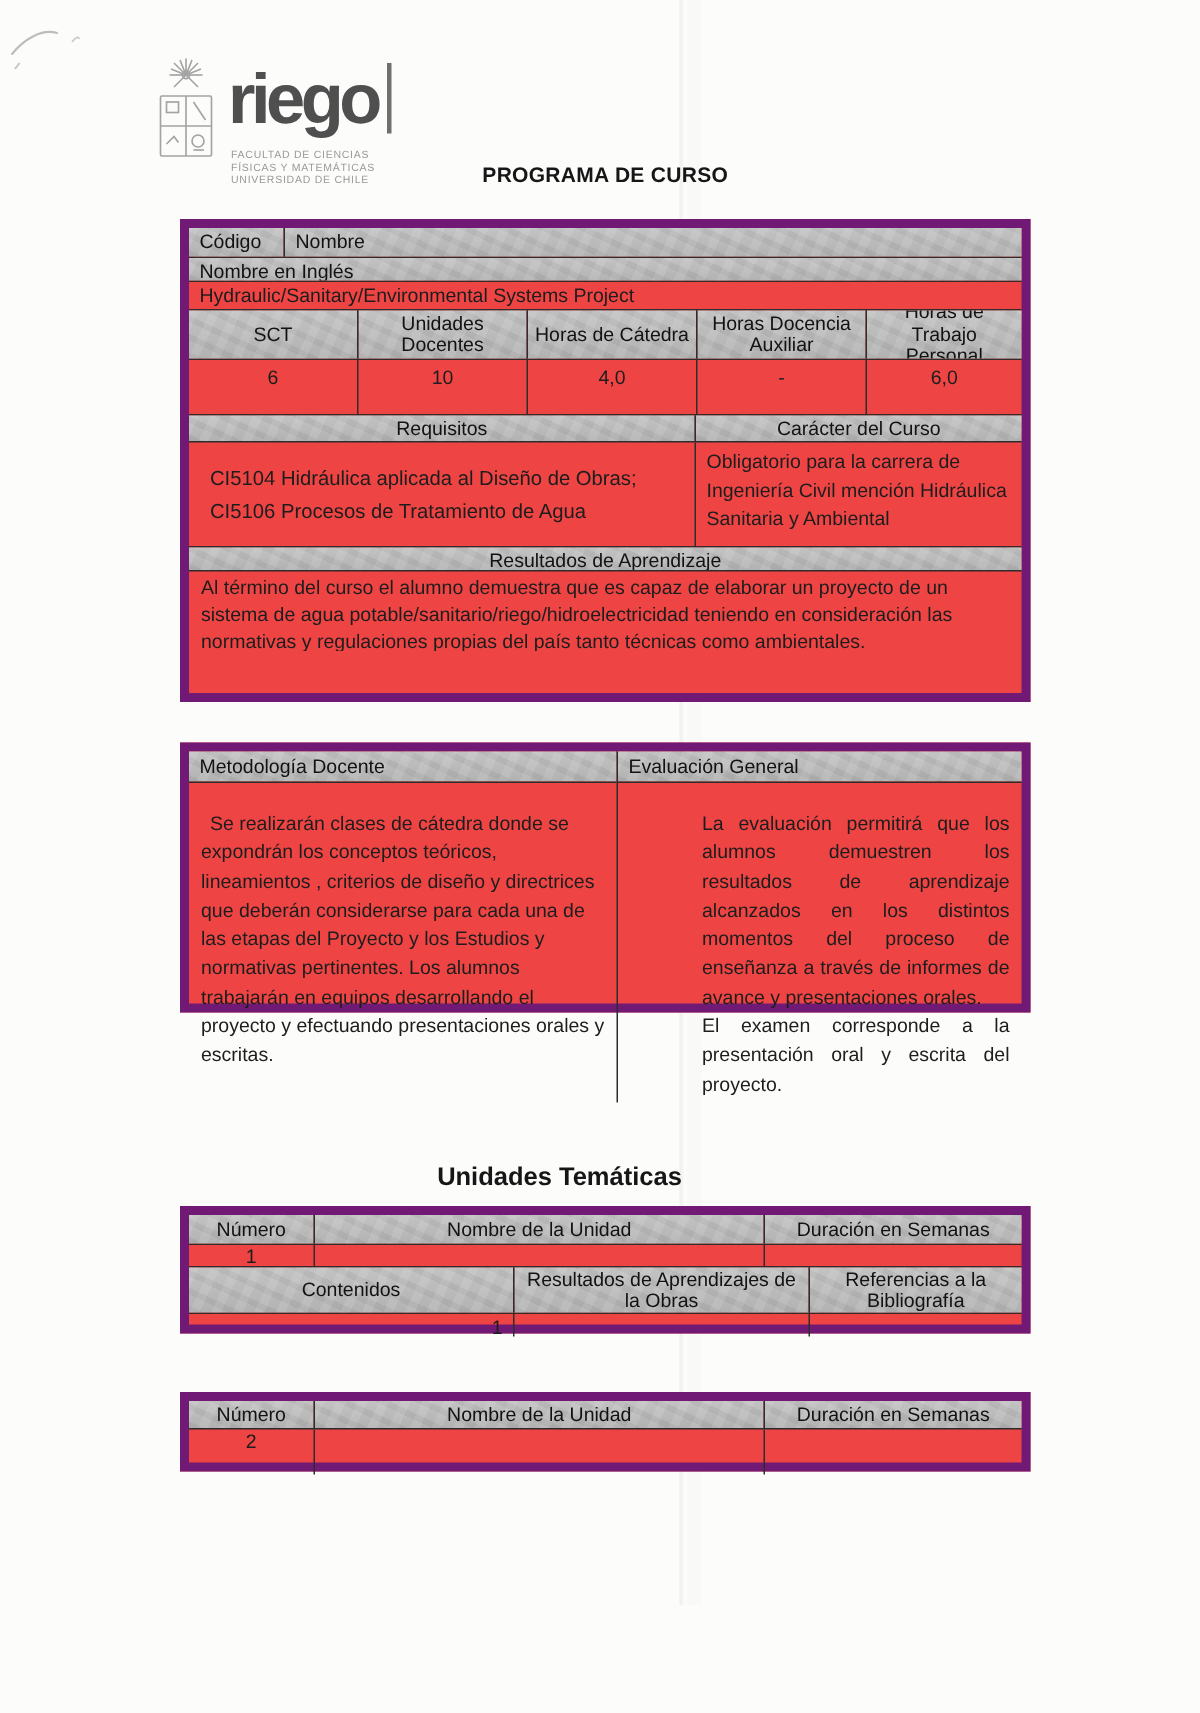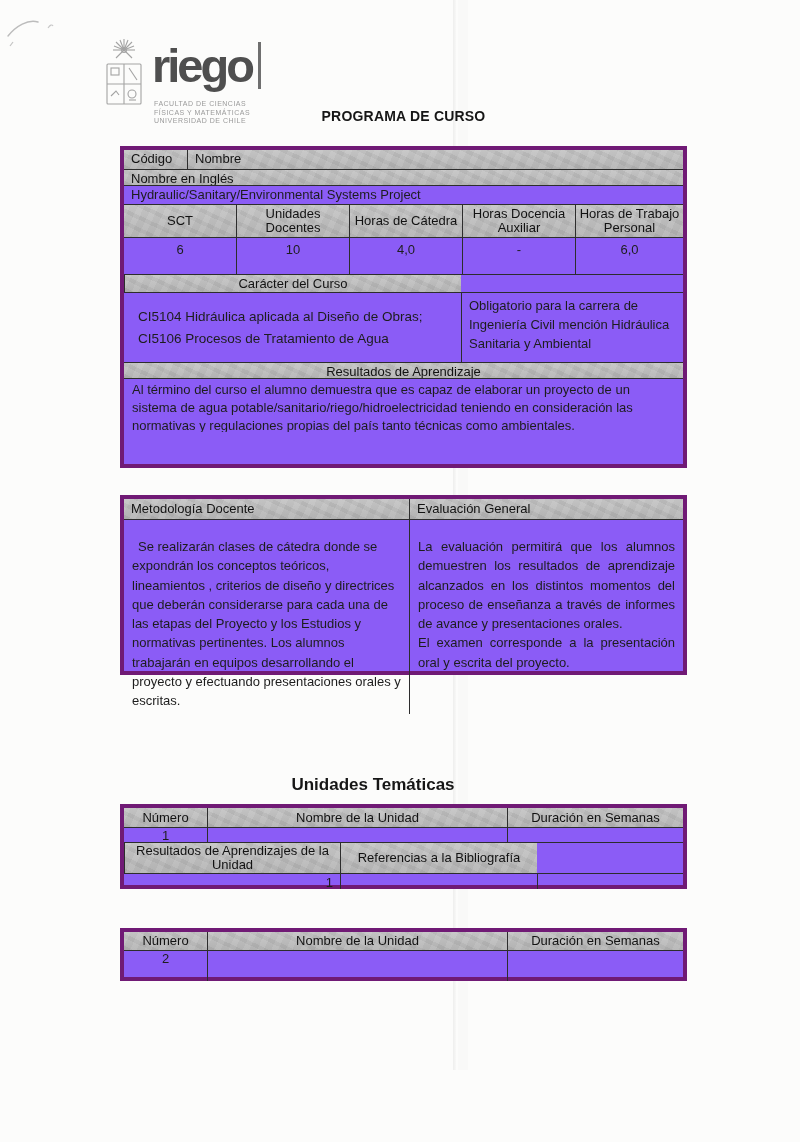--- a/index.html
+++ b/index.html
@@ -24,21 +24,21 @@
     font-weight:bold;font-size:47px;line-height:47px;color:#4f4f4f;
     letter-spacing:-3px;border-right:3px solid #6f6f6f;padding-right:6px;
   }
   .logo-caption{position:absolute;left:58px;top:64px;font-size:7px;line-height:8.5px;
     color:#9a9a9a;letter-spacing:0.5px;white-space:nowrap;}
 
   .doc-title{position:absolute;left:120px;top:108px;width:567px;text-align:center;
     font-weight:bold;font-size:14px;letter-spacing:0.2px;color:#161616;}
 
   
-  .tbl{position:absolute;border:4px solid #701a75;background:#8b5cf6;}
+  .tbl{position:absolute;border:6px solid #701a75;background:#ef4444;}
   .row{display:grid;border-top:1.5px solid #2d2d2d;}
   .row.first{border-top:none;}
   .cell{border-left:1.5px solid #2d2d2d;padding:1px 7px;overflow:hidden;}
   .cell.c-first{border-left:none;}
   .hdr{
     background:
       repeating-linear-gradient(115deg,rgba(255,255,255,0.10) 0 6px,rgba(255,255,255,0) 6px 13px),
       repeating-linear-gradient(25deg,rgba(0,0,0,0.05) 0 4px,rgba(0,0,0,0) 4px 11px),
       linear-gradient(#c3c3c3,#b2b2b2);
     color:#121212;
@@ -65,21 +65,21 @@
   .car-txt .inner{max-width:218px;}
   .para{line-height:17.8px;padding:2px 8px;}
 
   
   .t-method{left:120px;top:495px;width:567px;height:180px;display:grid;grid-template-columns:285px 1fr;}
   .mcol{border-left:1.5px solid #2d2d2d;display:flex;flex-direction:column;}
   .mcol.c-first{border-left:none;}
   .mhdr{height:21px;padding:2px 7px;border-bottom:1.5px solid #2d2d2d;}
   .mbody{flex:1;padding:17px 8px 3px 8px;line-height:19.3px;}
   .mbody.indent{text-indent:6px;}
-  .mbody.just div{text-align:justify;}
+  .mbody.just div{text-align:justify;margin-left:48px;}
 
   .sec-title{position:absolute;left:133px;top:775px;width:480px;text-align:center;
     font-weight:bold;font-size:17px;color:#161616;}
 
   
   .t-unit1{left:120px;top:804px;width:567px;height:85px;}
   .t-unit2{left:120px;top:928px;width:567px;height:53px;}
   .cols-unit{grid-template-columns:83px 300px 1fr;}
   .cols-cont{grid-template-columns:216px 197px 1fr;}
   .u-h1{height:19px;}
@@ -161,20 +161,21 @@
       <div class="cell hdr">Horas de Trabajo Personal</div>
     </div>
     <div class="row rF cols-credit credit-val">
       <div class="cell c-first">6</div>
       <div class="cell">10</div>
       <div class="cell">4,0</div>
       <div class="cell">-</div>
       <div class="cell">6,0</div>
     </div>
     <div class="row rG cols-req">
+      <div class="cell hdr c-first ctr">Requisitos</div>
       <div class="cell hdr ctr">Carácter del Curso</div>
     </div>
     <div class="row rH cols-req">
       <div class="cell c-first req-txt">
         <div>CI5104 Hidráulica aplicada al Diseño de Obras;</div>
         <div>CI5106 Procesos de Tratamiento de Agua</div>
       </div>
       <div class="cell car-txt">
         <div class="inner">Obligatorio para la carrera de Ingeniería Civil mención Hidráulica Sanitaria y Ambiental</div>
       </div>
@@ -208,21 +209,22 @@
       <div class="cell hdr c-first">Número</div>
       <div class="cell hdr">Nombre de la Unidad</div>
       <div class="cell hdr">Duración en Semanas</div>
     </div>
     <div class="row u-r1 cols-unit">
       <div class="cell c-first num-cell">1</div>
       <div class="cell"></div>
       <div class="cell"></div>
     </div>
     <div class="row u-h2 cols-cont unit-hdr">
-      <div class="cell hdr">Resultados de Aprendizajes de la Unidad</div>
+      <div class="cell hdr c-first">Contenidos</div>
+      <div class="cell hdr">Resultados de Aprendizajes de la Obras</div>
       <div class="cell hdr">Referencias a la Bibliografía</div>
     </div>
     <div class="row u-r2 cols-cont">
       <div class="cell c-first rt">1</div>
       <div class="cell"></div>
       <div class="cell"></div>
     </div>
   </div>
 
   <div class="tbl t-unit2">

